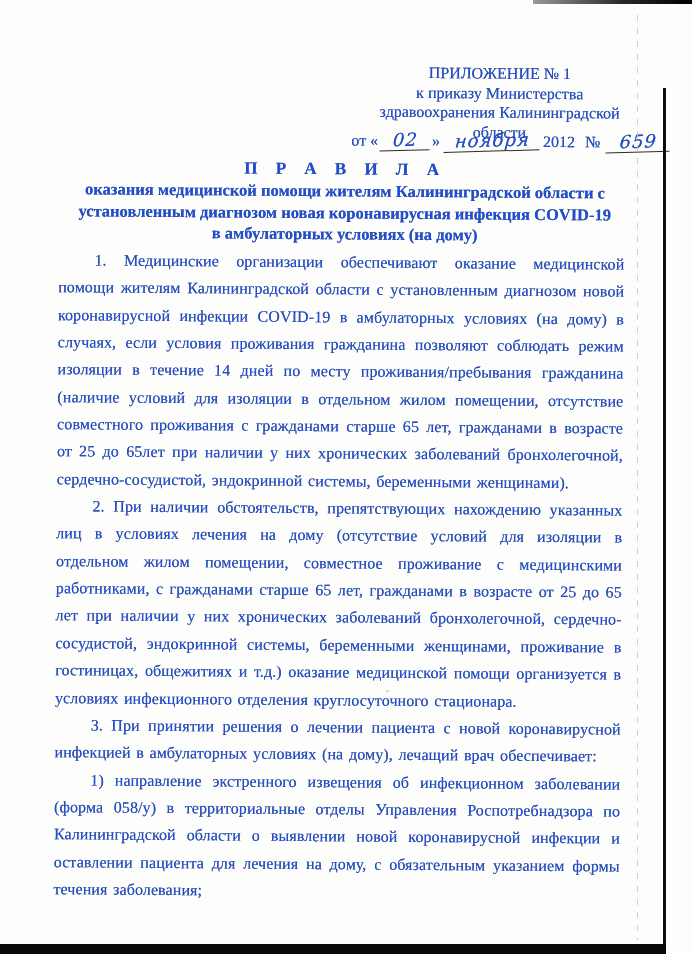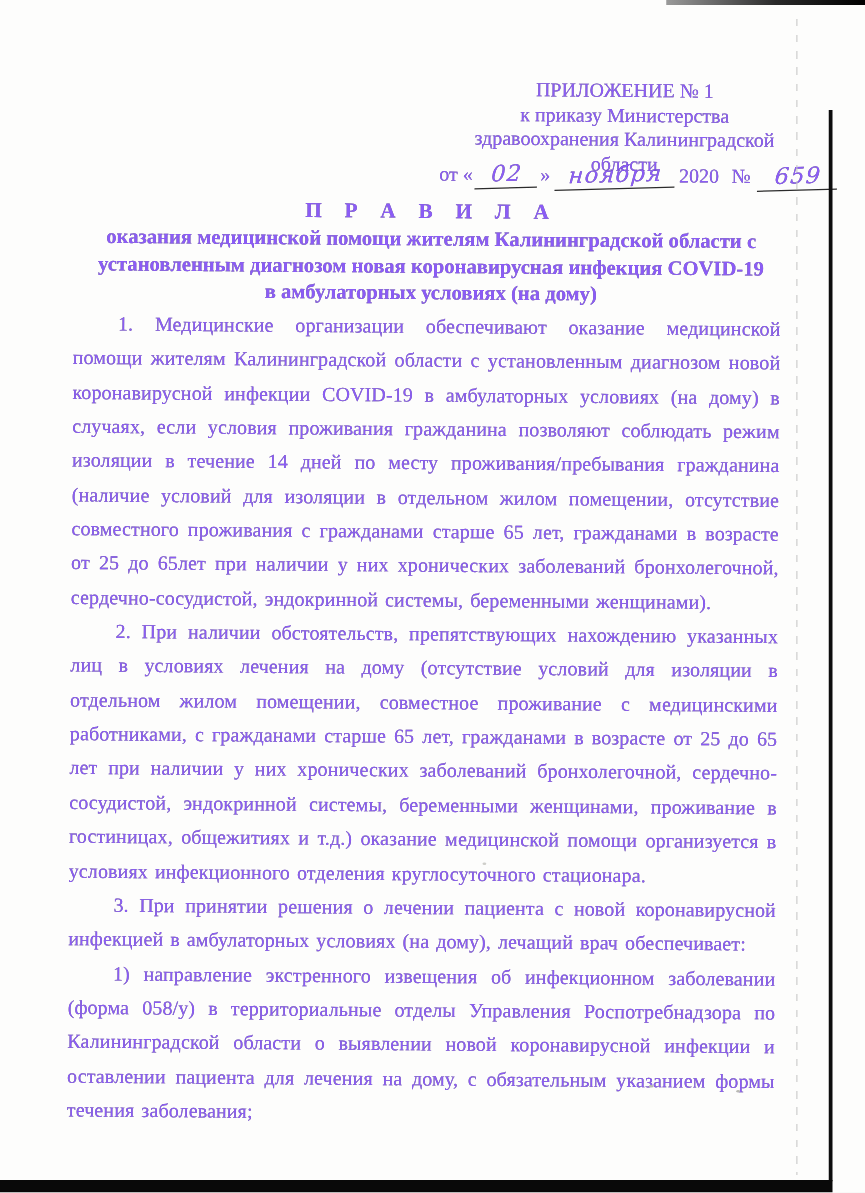--- a/index.html
+++ b/index.html
@@ -6,21 +6,21 @@
   body {
     width: 692px; height: 954px;
     background: #e8e8e8;
     font-family: "Liberation Serif", serif;
   }
   .page {
     position: relative;
     width: 692px; height: 954px;
     background: #fdfdfc;
     overflow: hidden;
-    color: #8b5cf6;
+    color: #1d4ed8;
   }
   .content {
     position: absolute; left: 0; top: 0; width: 692px; height: 954px;
     transform: rotate(0.45deg);
     transform-origin: 40px 60px;
     text-shadow: 0 0 0.4px rgba(25,25,25,0.65);
   }
 
   
   .header-block {
@@ -103,21 +103,21 @@
   <div class="content">
 
     <div class="header-block">
       <div>ПРИЛОЖЕНИЕ № 1</div>
       <div>к приказу Министерства</div>
       <div>здравоохранения Калининградской</div>
       <div>области</div>
     </div>
 
     <div class="date-line">
-      <span>от «</span><span class="hand uline u-day">02</span><span>»</span><span class="hand uline u-month">ноября</span><span class="yr">2020</span><span class="nsign">№</span><span class="hand uline u-number">659</span>
+      <span>от «</span><span class="hand uline u-day">02</span><span>»</span><span class="hand uline u-month">ноября</span><span class="yr">2012</span><span class="nsign">№</span><span class="hand uline u-number">659</span>
     </div>
 
     <div class="title-block">
       <div class="title-line-1">П Р А В И Л А</div>
       <div class="title-line">оказания медицинской помощи жителям Калининградской области с</div>
       <div class="title-line">установленным диагнозом новая коронавирусная инфекция COVID-19</div>
       <div class="title-line">в амбулаторных условиях (на дому)</div>
     </div>
 
     <div class="body-block">

